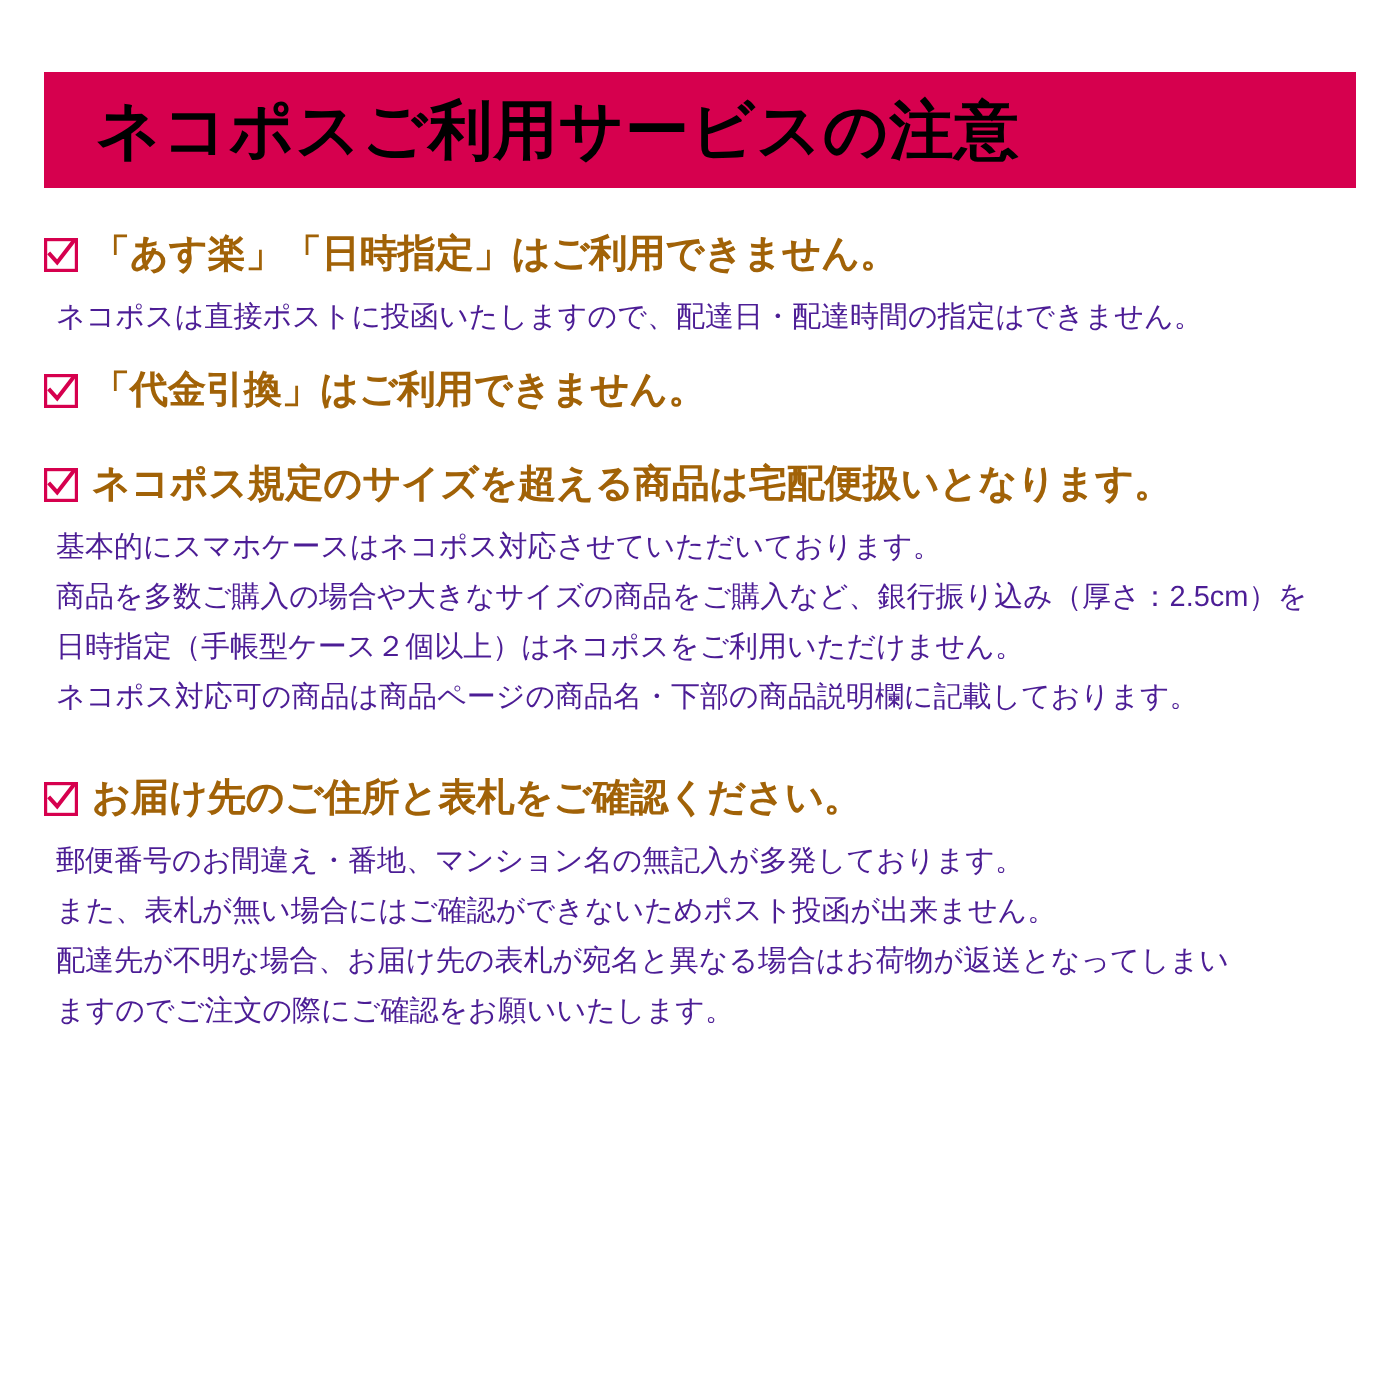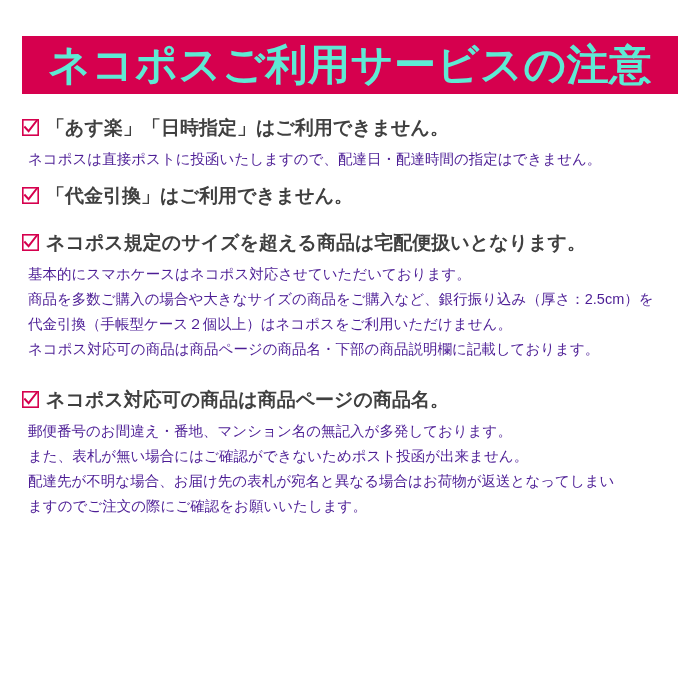--- a/index.html
+++ b/index.html
@@ -26,36 +26,36 @@
   .banner {
     margin-top: 36px;
     height: 58px;
     background: #d6004e;
     display: flex;
     align-items: center;
     padding-left: 26px;
     box-sizing: border-box;
   }
   .banner-title {
-    color: #5eead4;
-    font-size: 42px;
+    color: #000000;
+    font-size: 32px;
     font-weight: bold;
     letter-spacing: 0.5px;
     line-height: 1;
     white-space: nowrap;
   }
 
   
   .section {
     margin-top: 18px;
   }
   .section-heading {
     display: flex;
     align-items: flex-start;
-    color: #404040;
+    color: #a16207;
     font-size: 19px;
     font-weight: bold;
     line-height: 1.25;
     margin-bottom: 7px;
   }
   .check-icon {
     flex: 0 0 auto;
     width: 17px;
     height: 17px;
     margin-right: 7px;
@@ -123,34 +123,34 @@
         <svg width="17" height="17" viewBox="0 0 17 17">
           <rect x="0.8" y="0.8" width="15.4" height="15.4" fill="none" stroke="#d6004e" stroke-width="1.6"></rect>
           <path d="M3 8.2 L6.6 12.2 L14.6 1.8" fill="none" stroke="#d6004e" stroke-width="2" stroke-linecap="square"></path>
         </svg>
       </span>
       <span>ネコポス規定のサイズを超える商品は宅配便扱いとなります。</span>
     </div>
     <div class="section-body">
       <div class="body-line">基本的にスマホケースはネコポス対応させていただいております。</div>
       <div class="body-line">商品を多数ご購入の場合や大きなサイズの商品をご購入など、銀行振り込み（厚さ：2.5cm）を</div>
-      <div class="body-line">代金引換（手帳型ケース２個以上）はネコポスをご利用いただけません。</div>
+      <div class="body-line">日時指定（手帳型ケース２個以上）はネコポスをご利用いただけません。</div>
       <div class="body-line">ネコポス対応可の商品は商品ページの商品名・下部の商品説明欄に記載しております。</div>
     </div>
   </div>
 
   <div class="section s4">
     <div class="section-heading">
       <span class="check-icon">
         <svg width="17" height="17" viewBox="0 0 17 17">
           <rect x="0.8" y="0.8" width="15.4" height="15.4" fill="none" stroke="#d6004e" stroke-width="1.6"></rect>
           <path d="M3 8.2 L6.6 12.2 L14.6 1.8" fill="none" stroke="#d6004e" stroke-width="2" stroke-linecap="square"></path>
         </svg>
       </span>
-      <span>ネコポス対応可の商品は商品ページの商品名。</span>
+      <span>お届け先のご住所と表札をご確認ください。</span>
     </div>
     <div class="section-body">
       <div class="body-line">郵便番号のお間違え・番地、マンション名の無記入が多発しております。</div>
       <div class="body-line">また、表札が無い場合にはご確認ができないためポスト投函が出来ません。</div>
       <div class="body-line">配達先が不明な場合、お届け先の表札が宛名と異なる場合はお荷物が返送となってしまい</div>
       <div class="body-line">ますのでご注文の際にご確認をお願いいたします。</div>
     </div>
   </div>
 
 </div>

